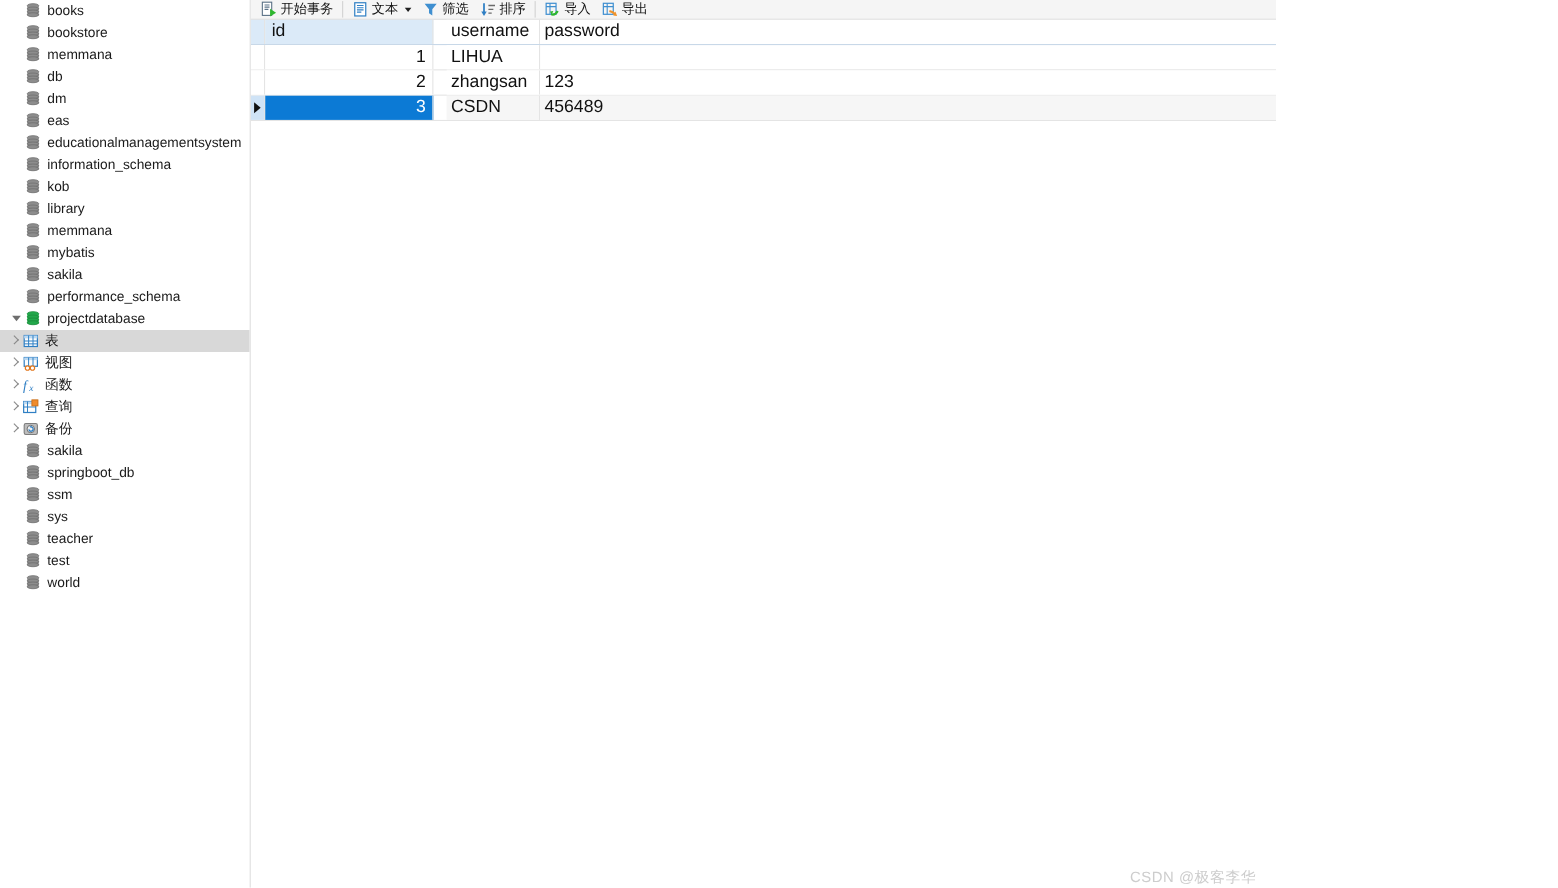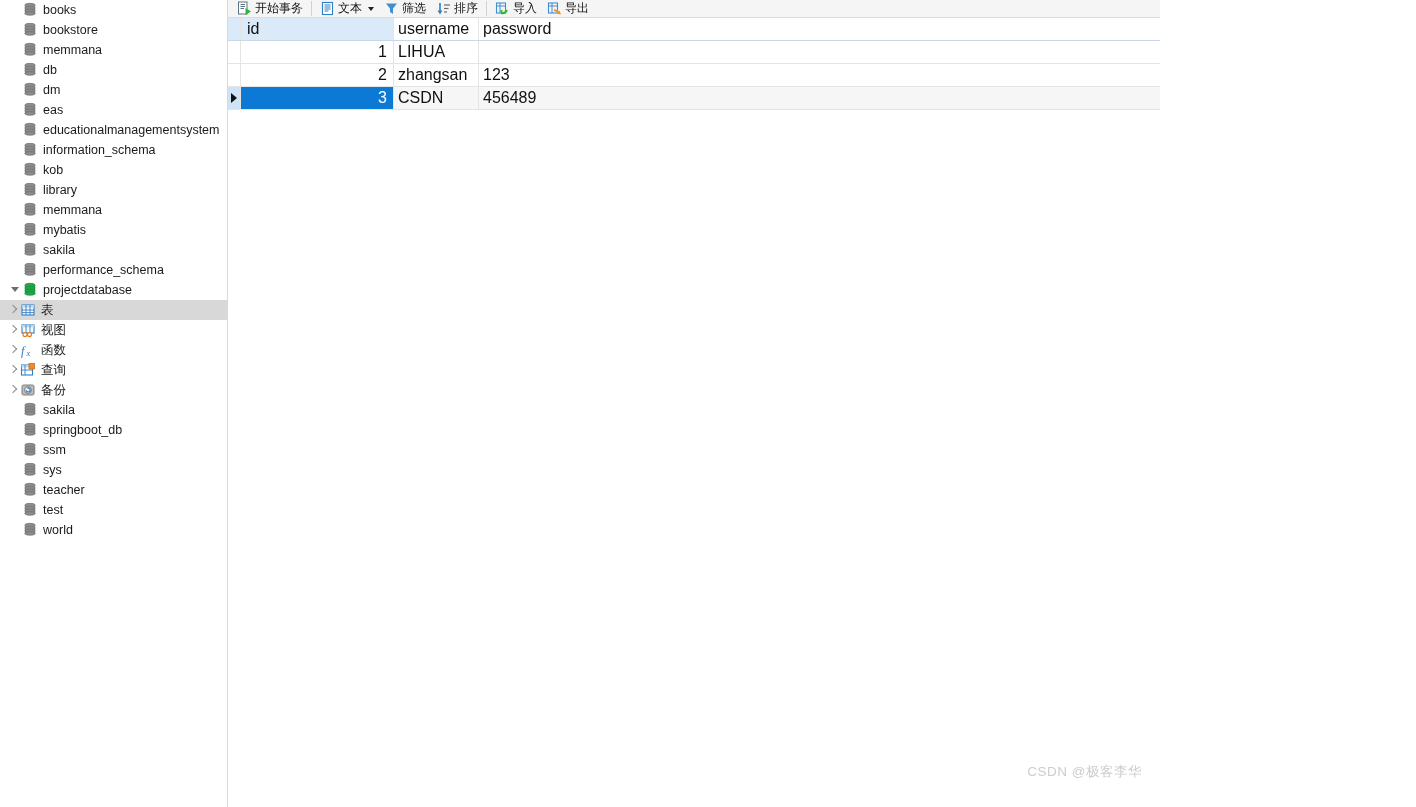--- a/index.html
+++ b/index.html
@@ -164,42 +164,42 @@
     display: flex;
     align-items: center;
     padding: 0 4px;
     border-right: 1px solid #e4e4e4;
     box-sizing: border-box;
     overflow: hidden;
     white-space: nowrap;
     background: #ffffff;
   }
   .col-id       { width: 153px; flex: 0 0 153px; justify-content: flex-end; padding-right: 6px; }
-  .col-username { width: 85px;  flex: 0 0 85px; }
+  .col-username { width: 85px;  flex: 0 0 85px; margin-left: 12px; }
   .col-password { flex: 1 1 auto; border-right: none; }
 
   .header-row .cell { background: #ffffff; color: #111; }
   .header-row { border-bottom: 1px solid #c8d8e8; }
   .header-row .col-id {
     background: #dbeaf8;
     justify-content: flex-start;
     padding-left: 6px;
   }
 
   .row-alt .cell { background: #f6f6f6; }
   .cell.cell-selected {
     background: #0c7ad5 !important;
     color: #ffffff;
   }
 
   
   #watermark {
     position: absolute;
     right: 18px;
-    bottom: 26px;
+    bottom: 0;
     font-size: 13.5px;
     color: #cdcdcd;
     letter-spacing: 0.5px;
     user-select: none;
     white-space: nowrap;
   }
 </style>
 </head>
 <body>
 

